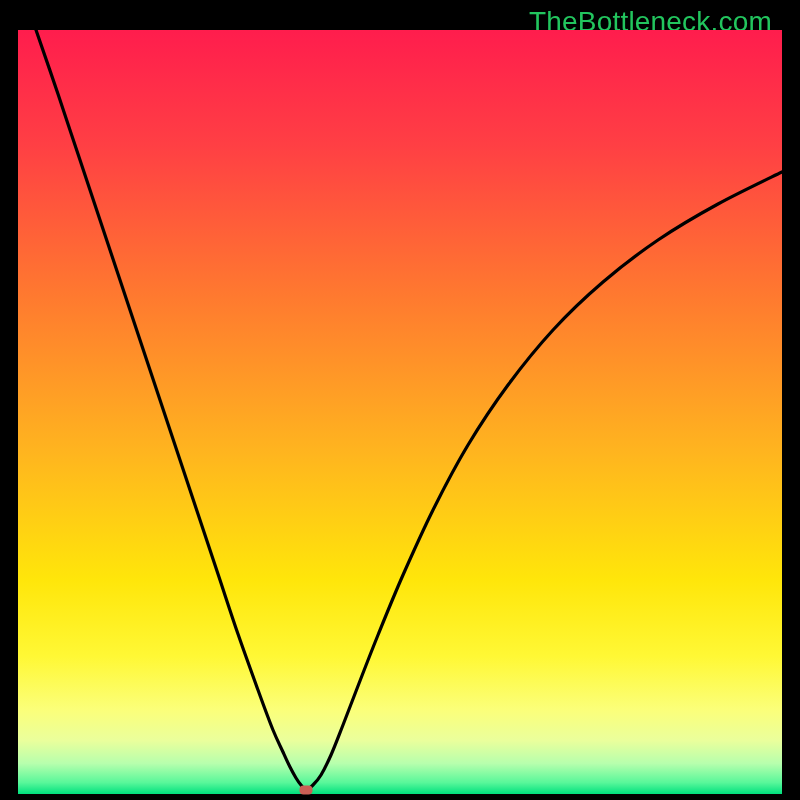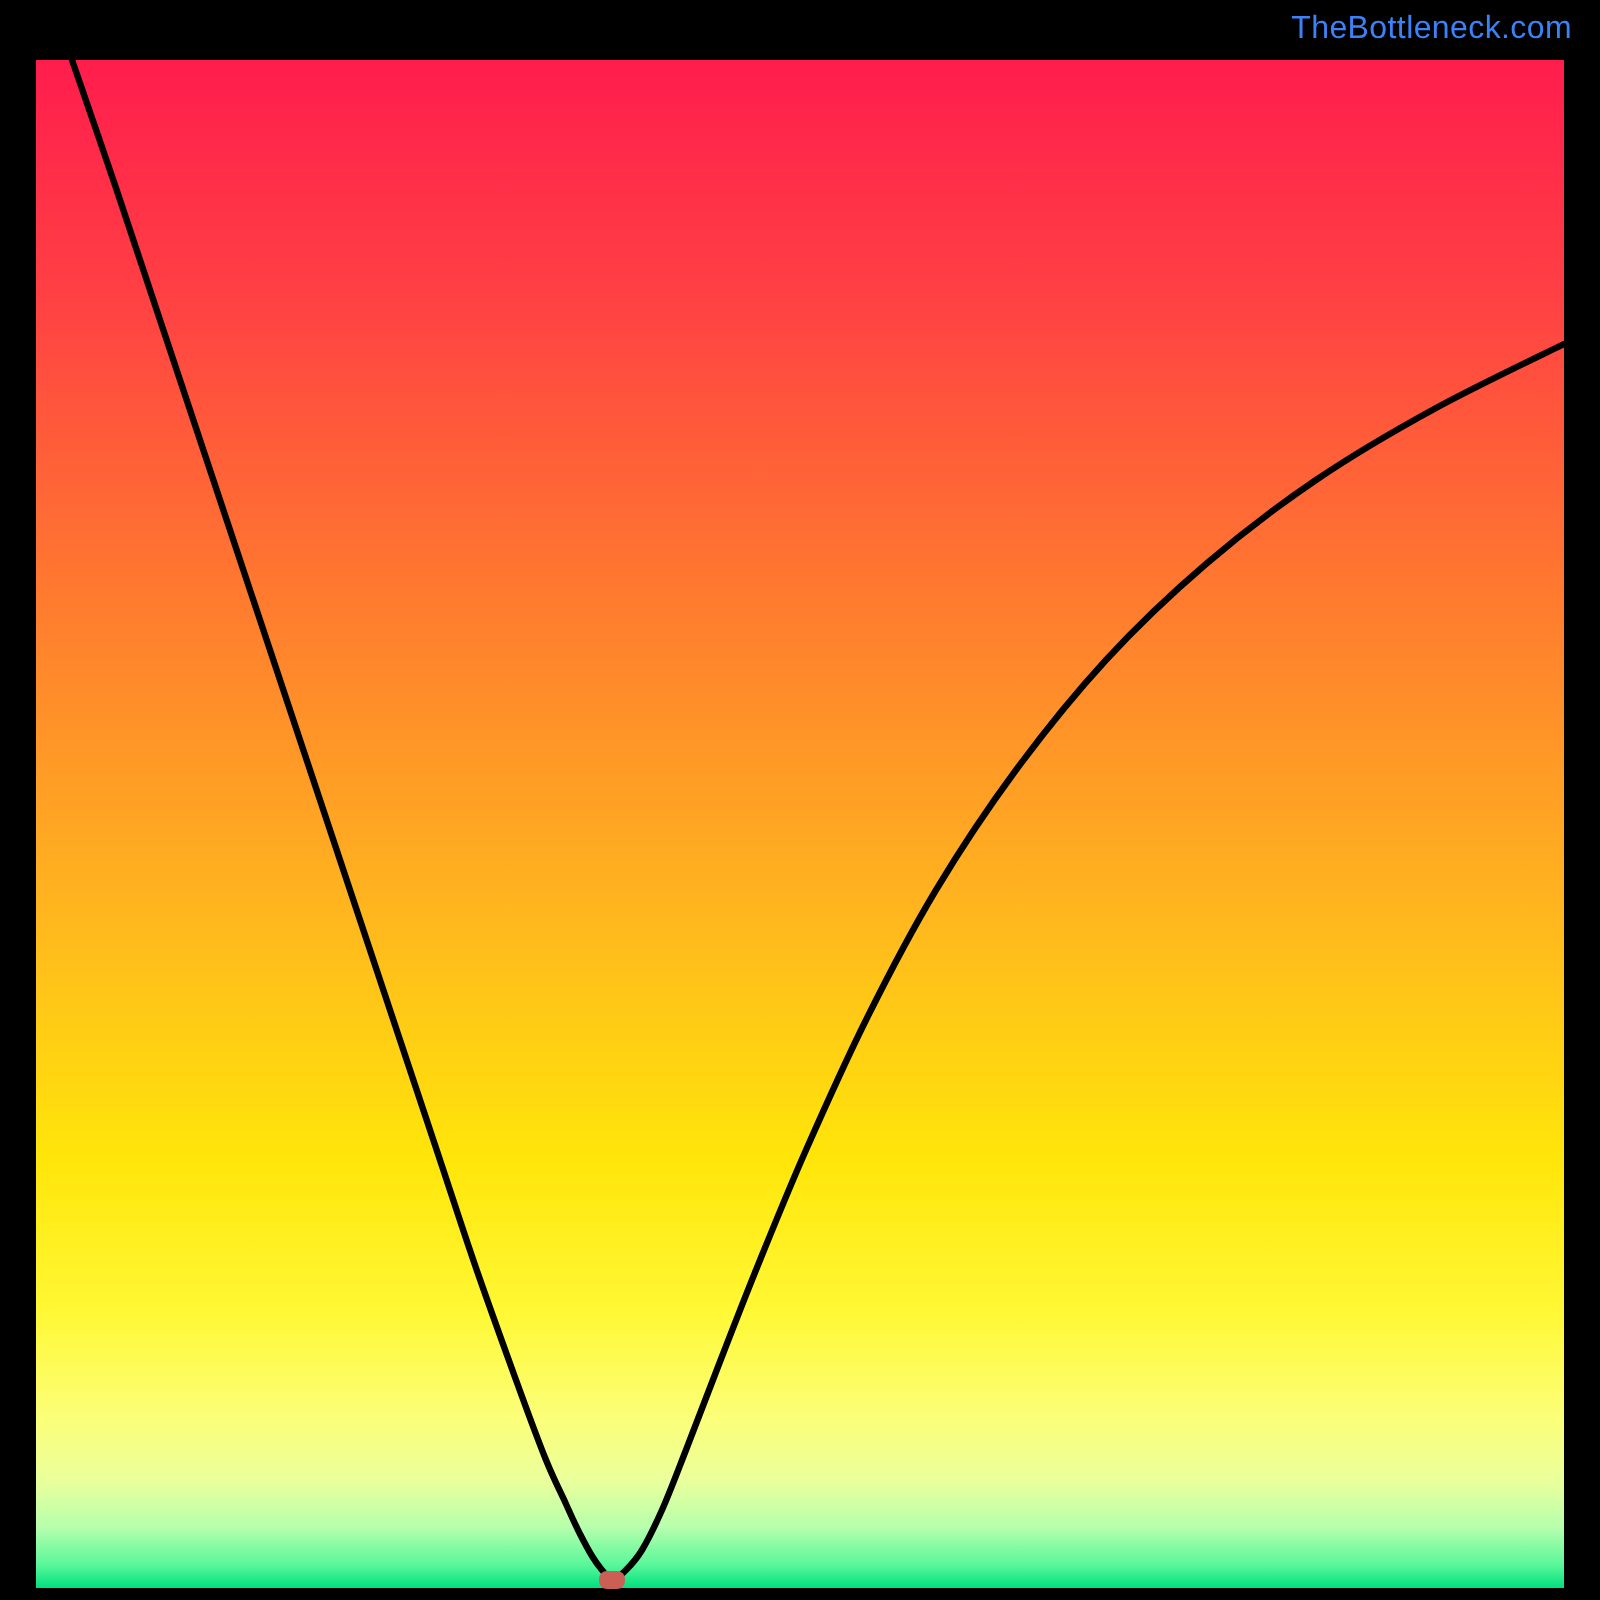--- a/index.html
+++ b/index.html
@@ -29,23 +29,23 @@
   .gradient {
     position: absolute;
     left: 0;
     top: 0;
     width: 100%;
     height: 100%;
   }
   .watermark {
     position: absolute;
     top: 6px;
-    right: 14px;
-    color: #3b82f6;
-    font-size: 16px;
+    right: 28px;
+    color: #22c55e;
+    font-size: 28px;
     letter-spacing: 0.2px;
   }
   svg.curve {
     position: absolute;
     left: 0;
     top: 0;
     width: 764px;
     height: 764px;
   }
   .marker {

